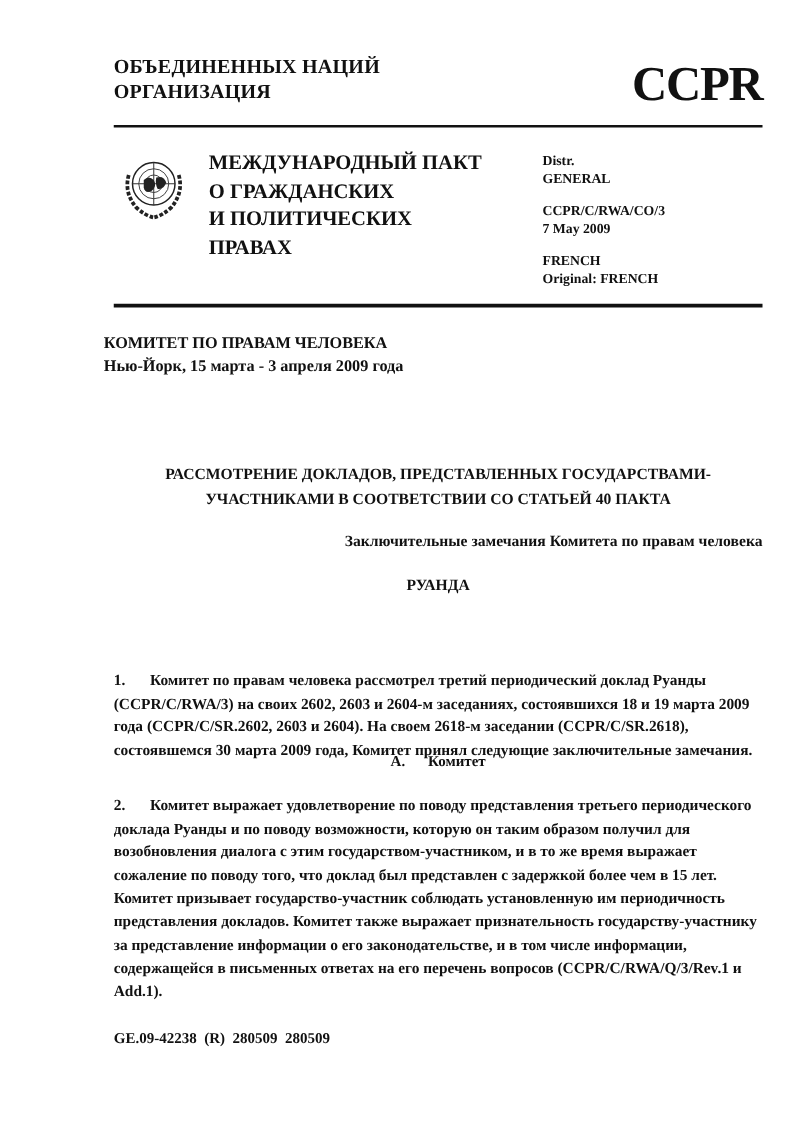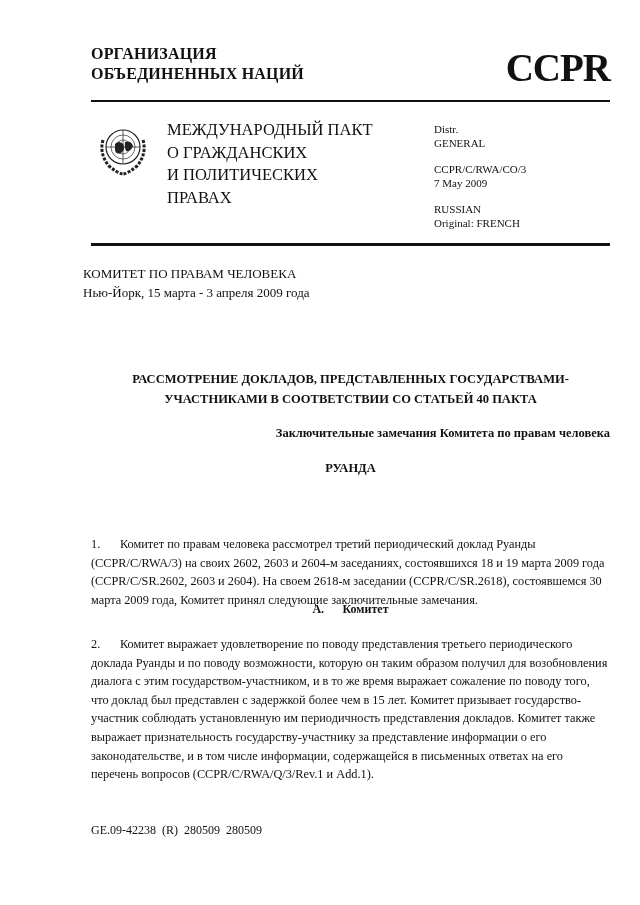--- a/index.html
+++ b/index.html
@@ -1,20 +1,20 @@
 <!DOCTYPE html>
 <html><head>
 <meta charset="utf-8">
 <style>
   html, body { margin: 0; padding: 0; background: #ffffff; }
   body {
     width: 640px; height: 905px; position: relative; overflow: hidden;
     font-family: "Liberation Serif", "DejaVu Serif", serif; color: #111;
   }
-  .abs { position: absolute; }
+  .abs { position: absolute; font-weight: bold; }
   .org { left: 91px; top: 44px; font-weight: bold; font-size: 16px; line-height: 20px; letter-spacing: 0.2px; }
   .code { right: 30px; top: 46px; font-weight: bold; font-size: 39px; line-height: 44px; letter-spacing: -1px; }
   .rule-top { left: 91px; top: 100px; width: 519px; height: 2px; background: #111; }
   .rule-mid { left: 91px; top: 243px; width: 519px; height: 3px; background: #111; }
   .emblem { left: 94px; top: 120px; width: 58px; height: 58px; }
   .title { left: 167px; top: 119px; font-size: 16.5px; line-height: 22.5px; }
   .distr { left: 434px; top: 122px; font-size: 11px; line-height: 14px; }
   .distr .gap { height: 12px; }
   .meeting { left: 83px; top: 264px; font-size: 13px; line-height: 19px; }
   .heading { left: 91px; width: 519px; text-align: center; font-weight: bold; }
@@ -26,22 +26,22 @@
   .para .num { display: inline-block; width: 29px; }
   .p1 { top: 491px; margin-top: 44px; }
   .p2 { top: 635px; }
   .footer { left: 91px; top: 822px; font-size: 12px; line-height: 16px; word-spacing: 3px; }
   .h-section .letter { display: inline-block; width: 30px; text-align: left; }
 </style>
 </head>
 <body>
 
 <div class="abs org">
+  <div>ОБЪЕДИНЕННЫХ НАЦИЙ</div>
   <div>ОРГАНИЗАЦИЯ</div>
-  <div>ОБЪЕДИНЕННЫХ НАЦИЙ</div>
 </div>
 
 <div class="abs code">CCPR</div>
 
 <div class="abs rule-top"></div>
 
 <div class="abs emblem">
   <svg width="58" height="58" viewBox="0 0 58 58">
     <circle cx="29" cy="27" r="17" fill="none" stroke="#222" stroke-width="1.2"></circle>
     <circle cx="29" cy="27" r="12" fill="none" stroke="#444" stroke-width="0.8"></circle>
@@ -62,21 +62,21 @@
   <div>ПРАВАХ</div>
 </div>
 
 <div class="abs distr">
   <div>Distr.</div>
   <div>GENERAL</div>
   <div class="gap"></div>
   <div>CCPR/C/RWA/CO/3</div>
   <div>7 May 2009</div>
   <div class="gap"></div>
-  <div>RUSSIAN</div>
+  <div>FRENCH</div>
   <div>Original:  FRENCH</div>
 </div>
 
 <div class="abs rule-mid"></div>
 
 <div class="abs meeting">
   <div>КОМИТЕТ ПО ПРАВАМ ЧЕЛОВЕКА</div>
   <div>Нью-Йорк, 15 марта - 3 апреля 2009 года</div>
 </div>
 

